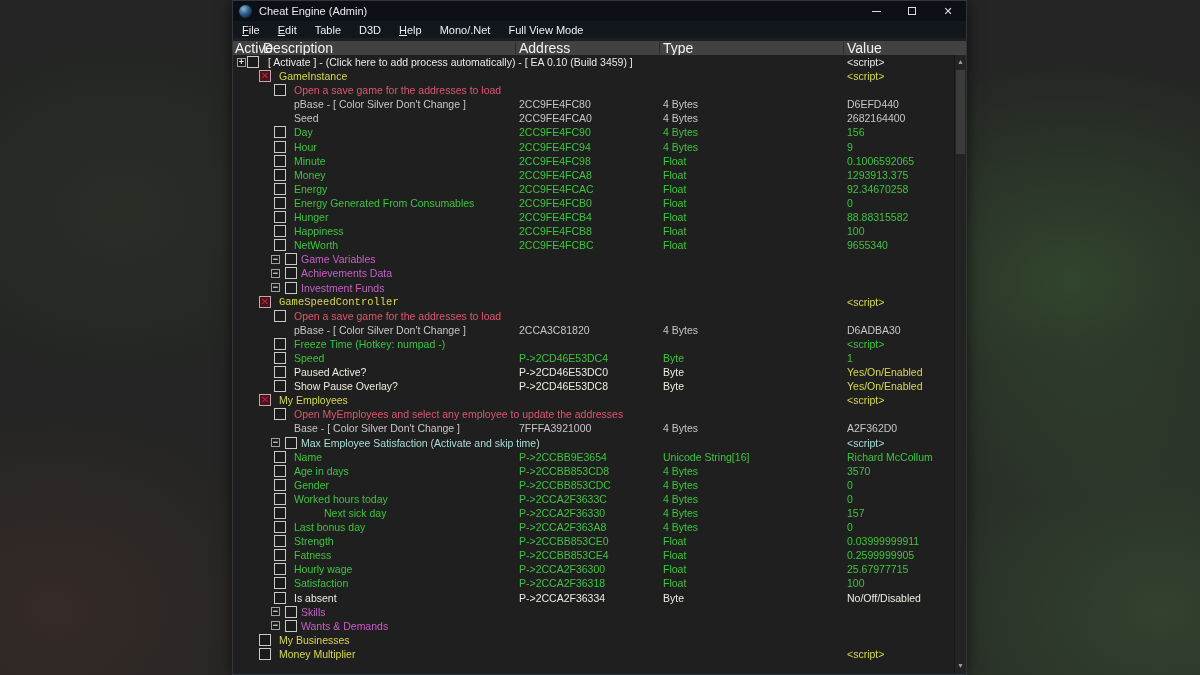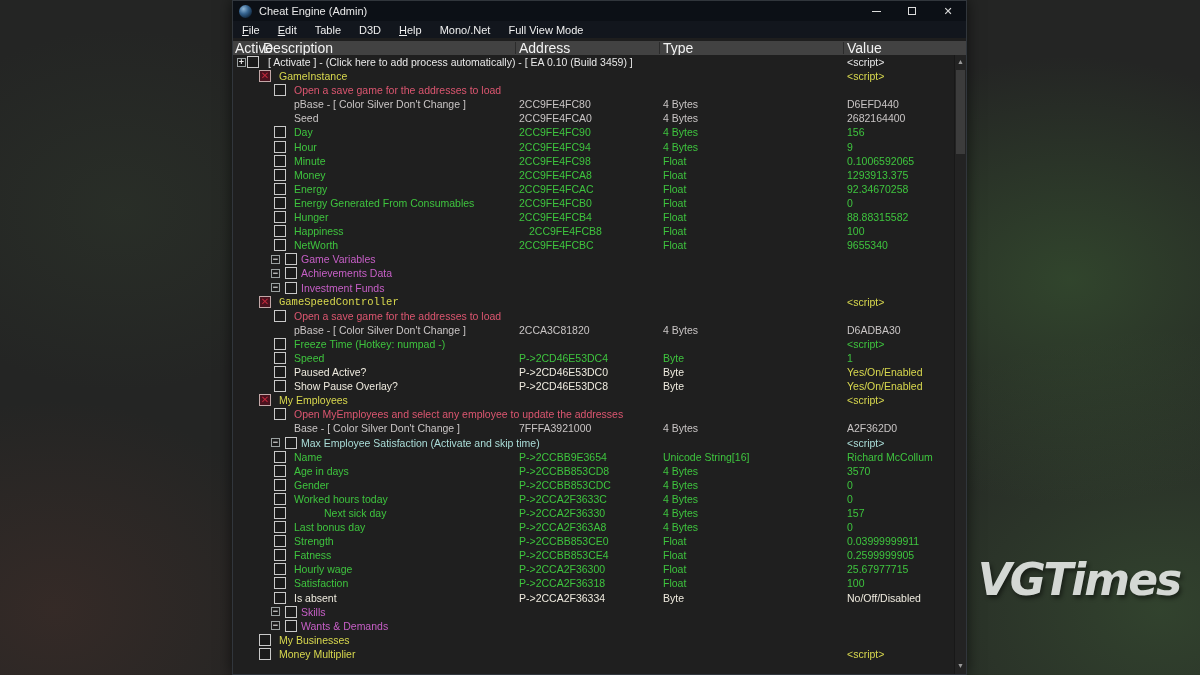--- a/index.html
+++ b/index.html
@@ -173,21 +173,21 @@
         <div class="row">
           <span class="checkbox" style="left: 41px;"></span>
           <span class="cell c-green" style="left: 61px;">Hunger</span>
           <span class="cell c-green" style="left: 286px;">2CC9FE4FCB4</span>
           <span class="cell c-green" style="left: 430px;">Float</span>
           <span class="cell c-green" style="left: 614px;">88.88315582</span>
         </div>
         <div class="row">
           <span class="checkbox" style="left: 41px;"></span>
           <span class="cell c-green" style="left: 61px;">Happiness</span>
-          <span class="cell c-green" style="left: 286px; margin-left: 10px;">2CC9FE4FCB8</span>
+          <span class="cell c-green" style="left: 286px;">2CC9FE4FCB8</span>
           <span class="cell c-green" style="left: 430px;">Float</span>
           <span class="cell c-green" style="left: 614px;">100</span>
         </div>
         <div class="row">
           <span class="checkbox" style="left: 41px;"></span>
           <span class="cell c-green" style="left: 61px;">NetWorth</span>
           <span class="cell c-green" style="left: 286px;">2CC9FE4FCBC</span>
           <span class="cell c-green" style="left: 430px;">Float</span>
           <span class="cell c-green" style="left: 614px;">9655340</span>
         </div>
@@ -367,15 +367,14 @@
       </div>
 
     <div class="scrollbar">
       <span class="sb-btn sb-up"><span>▲</span></span>
       <span class="sb-thumb"></span>
       <span class="sb-btn sb-down"><span>▼</span></span>
     </div>
 
   </div>
 
-  <div class="wm-logo">VGTimes</div>
 
 </div>
 
 </body></html>

